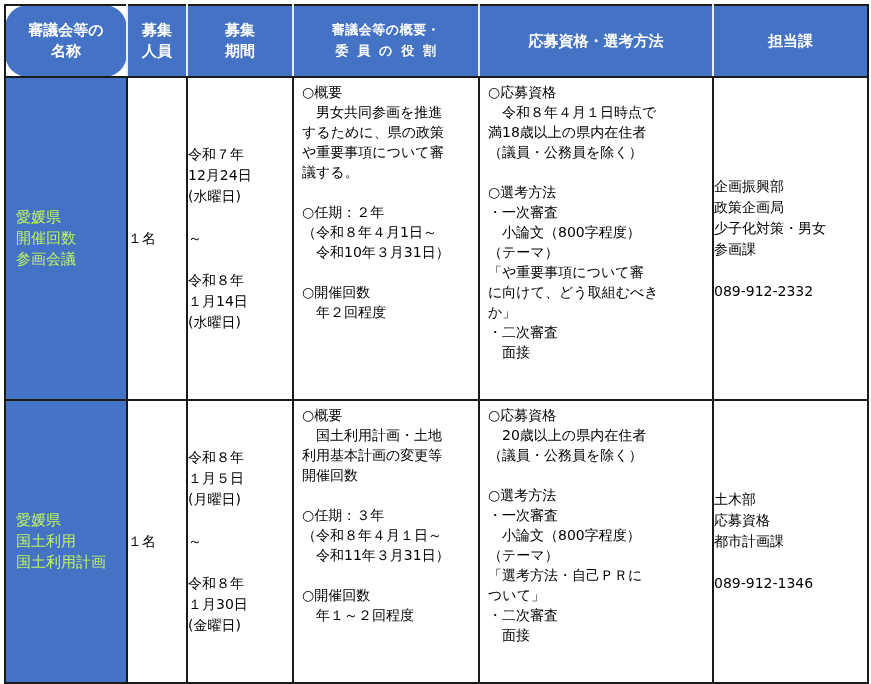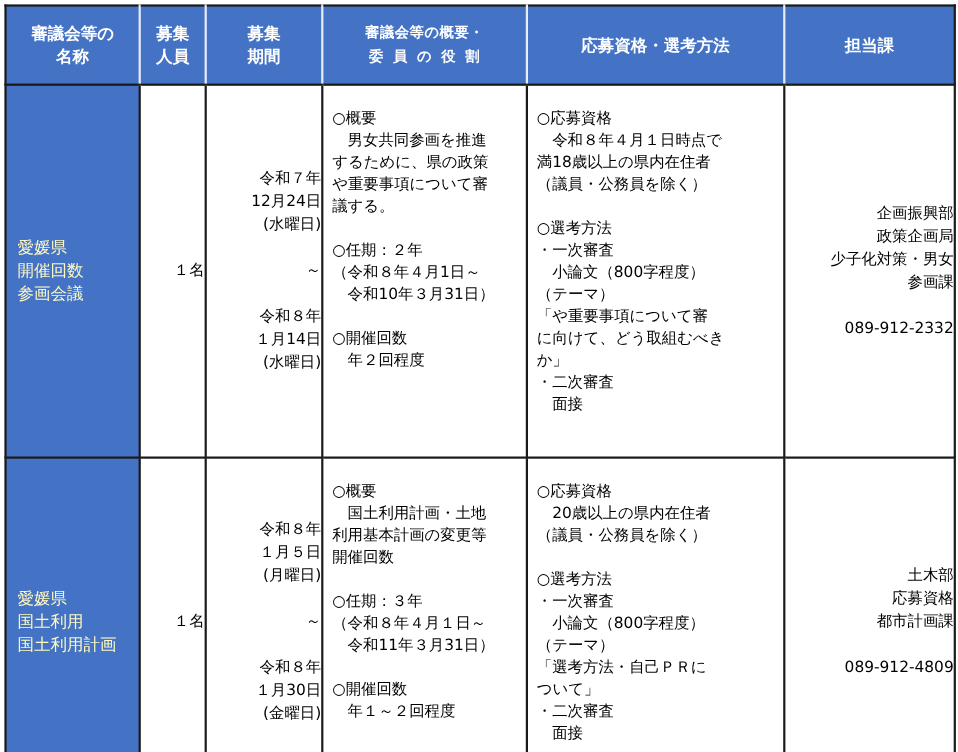--- a/index.html
+++ b/index.html
@@ -4,28 +4,28 @@
   <style>
     html, body { margin: 0; padding: 0; background: #ffffff; }
     body { width: 871px; height: 684px; position: relative; overflow: hidden;
            font-family: "DejaVu Sans", "Liberation Sans", sans-serif; }
     table { position: absolute; left: 4px; top: 4px; border-collapse: collapse;
             table-layout: fixed; width: 863px; }
     th, td { border: 2px solid #1a1a1a; padding: 0; }
     thead th { background: #4472c4; color: #ffffff; font-weight: bold; font-size: 15px;
                line-height: 21px; height: 70px; text-align: center; vertical-align: middle;
                border-color: #1a1a1a; border-left-color: #e8eef8; border-right-color: #e8eef8; }
-    thead th:first-child { border-left-color: #1a1a1a; }
+    thead th:first-child { border-left-color: #1a1a1a; border-radius: 23px; }
     thead th:last-child { border-right-color: #1a1a1a; }
     thead th.small { font-size: 13px; letter-spacing: 0.5px; font-family: Liberation Mono, monospace; }
-    .namecell { background: #4472c4; color: #fef9c3; font-size: 15px; line-height: 21px;
+    .namecell { background: #4472c4; color: #bef264; font-size: 15px; line-height: 21px;
                 text-align: left; vertical-align: middle; padding-left: 10px; }
-    .center { text-align: right; vertical-align: middle; font-size: 14px; line-height: 21px; color: #000; }
+    .center { text-align: left; vertical-align: middle; font-size: 14px; line-height: 21px; color: #000; }
     .desc { vertical-align: top; font-size: 14px; line-height: 20px; color: #000;
-            padding: 20px 6px 0 8px; }
+            padding: 4px 6px 0 8px; }
     .line { white-space: pre; display: block; min-height: 20px; }
     .row1 td { height: 317px; }
     .row2 td { height: 277px; }
     .dept .line { white-space: pre; }
     .gap { display: block; height: 21px; }
   </style>
 </head>
 <body>
 
 <table>
@@ -170,17 +170,17 @@
         <span class="line">「選考方法・自己ＰＲに</span>
         <span class="line">ついて」</span>
         <span class="line">・二次審査</span>
         <span class="line">　面接</span>
       </td>
       <td class="center dept">
         <span class="line">土木部</span>
         <span class="line">応募資格</span>
         <span class="line">都市計画課</span>
         <span class="gap"></span>
-        <span class="line">089-912-4809</span>
+        <span class="line">089-912-1346</span>
       </td>
     </tr>
   </tbody>
 </table>
 
 </body></html>

